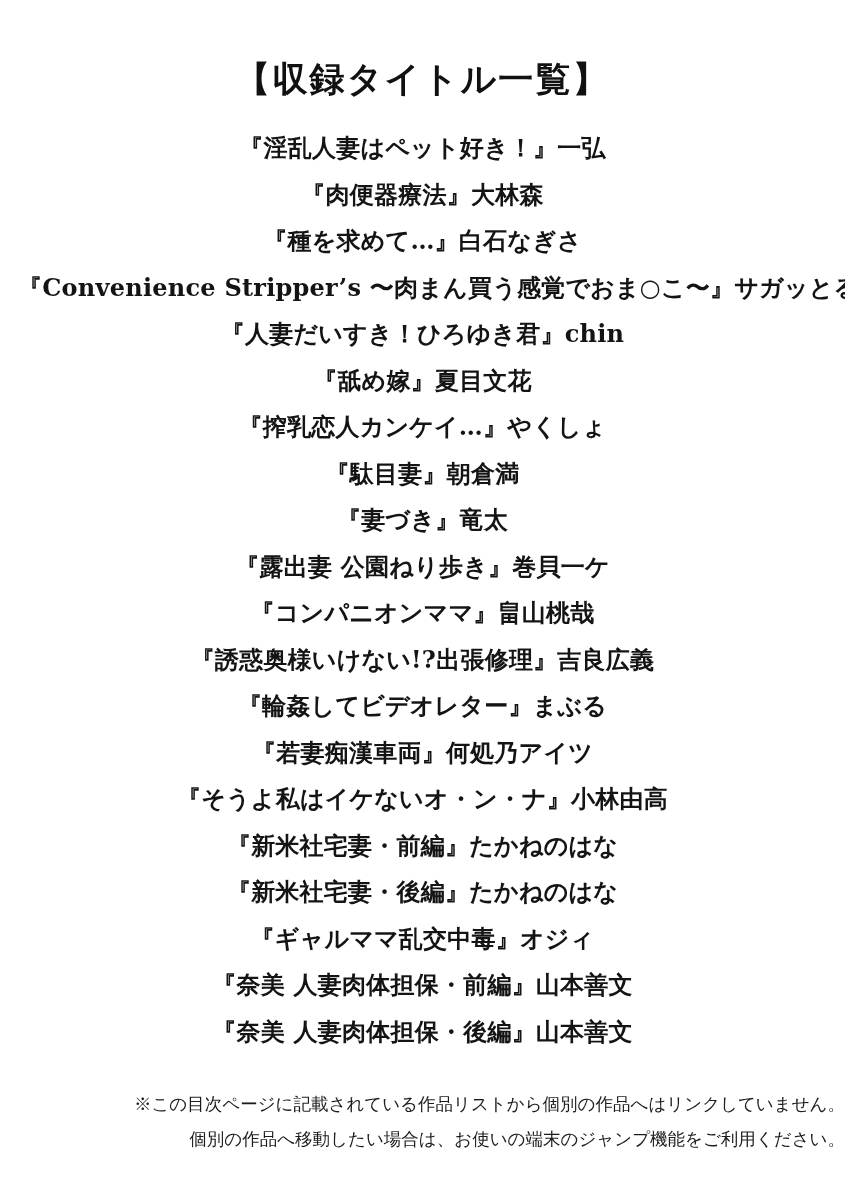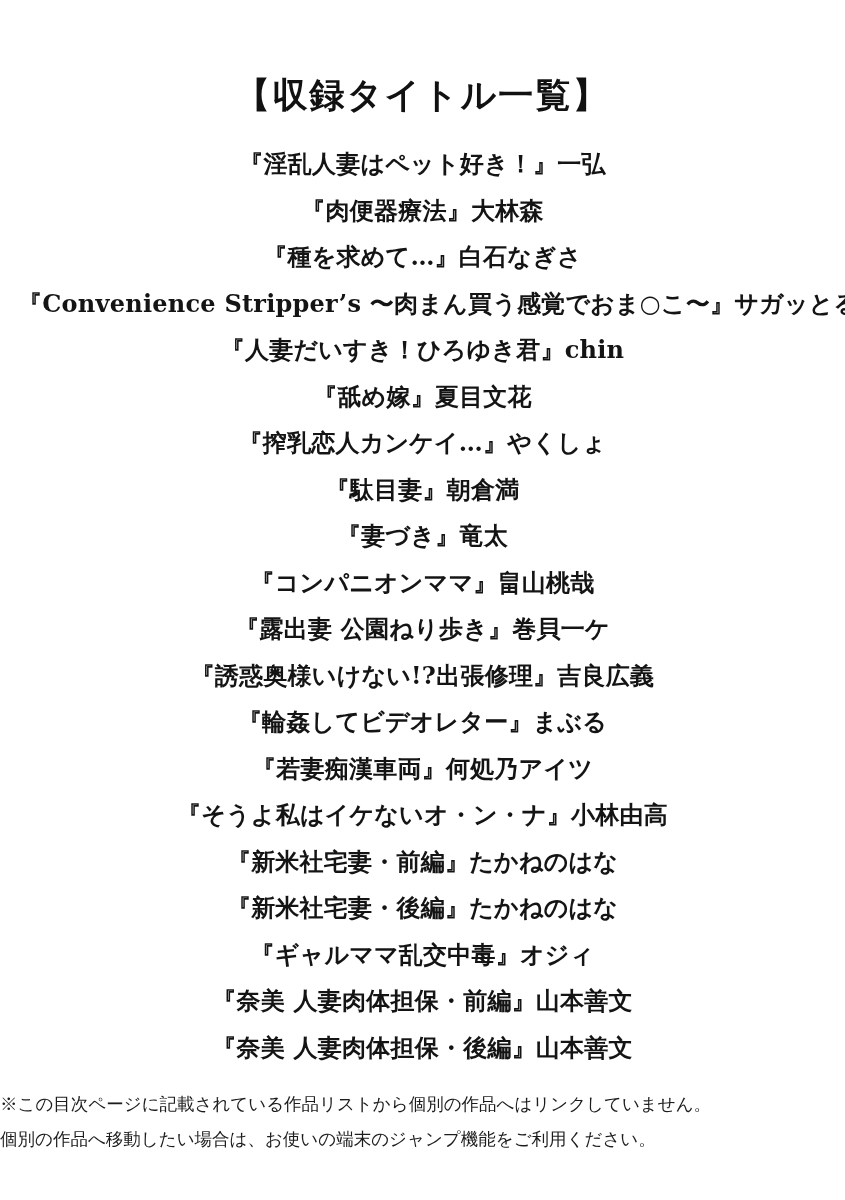--- a/index.html
+++ b/index.html
@@ -12,21 +12,21 @@
     background: #ffffff;
     font-family: "Liberation Serif", "DejaVu Serif", serif;
     color: #1a1a1a;
     overflow: hidden;
   }
   .page {
     position: relative;
     width: 845px;
     height: 1200px;
     box-sizing: border-box;
-    padding: 56px 18px 0 18px;
+    padding: 40px 18px 0 18px;
     display: flex;
     flex-direction: column;
   }
   .page-title {
     text-align: center;
     font-size: 35px;
     font-weight: 700;
     letter-spacing: 0.06em;
     margin: 16px 0 22px 0;
     color: #111111;
@@ -47,21 +47,21 @@
     color: #141414;
     font-family: "DejaVu Serif", "Liberation Serif", serif;
     font-weight: 700;
     letter-spacing: 0.01em;
   }
   .footer-note {
     position: absolute;
     left: 0;
     right: 0;
     bottom: 36px;
-    text-align: left;
+    text-align: right;
   }
   .footer-note p {
     margin: 0 0 12px 0;
     font-size: 17.5px;
     line-height: 1.35;
     color: #1c1c1c;
     font-family: "DejaVu Serif", "Liberation Serif", serif;
     font-weight: 500;
   }
   .footer-note p:last-child {
@@ -78,22 +78,22 @@
   <ul class="title-list">
     <li>『淫乱人妻はペット好き！』一弘</li>
     <li>『肉便器療法』大林森</li>
     <li>『種を求めて…』白石なぎさ</li>
     <li>『Convenience Stripper’s 〜肉まん買う感覚でおま○こ〜』サガッとる</li>
     <li>『人妻だいすき！ひろゆき君』chin</li>
     <li>『舐め嫁』夏目文花</li>
     <li>『搾乳恋人カンケイ…』やくしょ</li>
     <li>『駄目妻』朝倉満</li>
     <li>『妻づき』竜太</li>
+    <li>『露出妻 公園ねり歩き』巻貝一ケ</li>
     <li>『コンパニオンママ』畠山桃哉</li>
-    <li>『露出妻 公園ねり歩き』巻貝一ケ</li>
     <li>『誘惑奥様いけない!?出張修理』吉良広義</li>
     <li>『輪姦してビデオレター』まぶる</li>
     <li>『若妻痴漢車両』何処乃アイツ</li>
     <li>『そうよ私はイケないオ・ン・ナ』小林由高</li>
     <li>『新米社宅妻・前編』たかねのはな</li>
     <li>『新米社宅妻・後編』たかねのはな</li>
     <li>『ギャルママ乱交中毒』オジィ</li>
     <li>『奈美 人妻肉体担保・前編』山本善文</li>
     <li>『奈美 人妻肉体担保・後編』山本善文</li>
   </ul>

